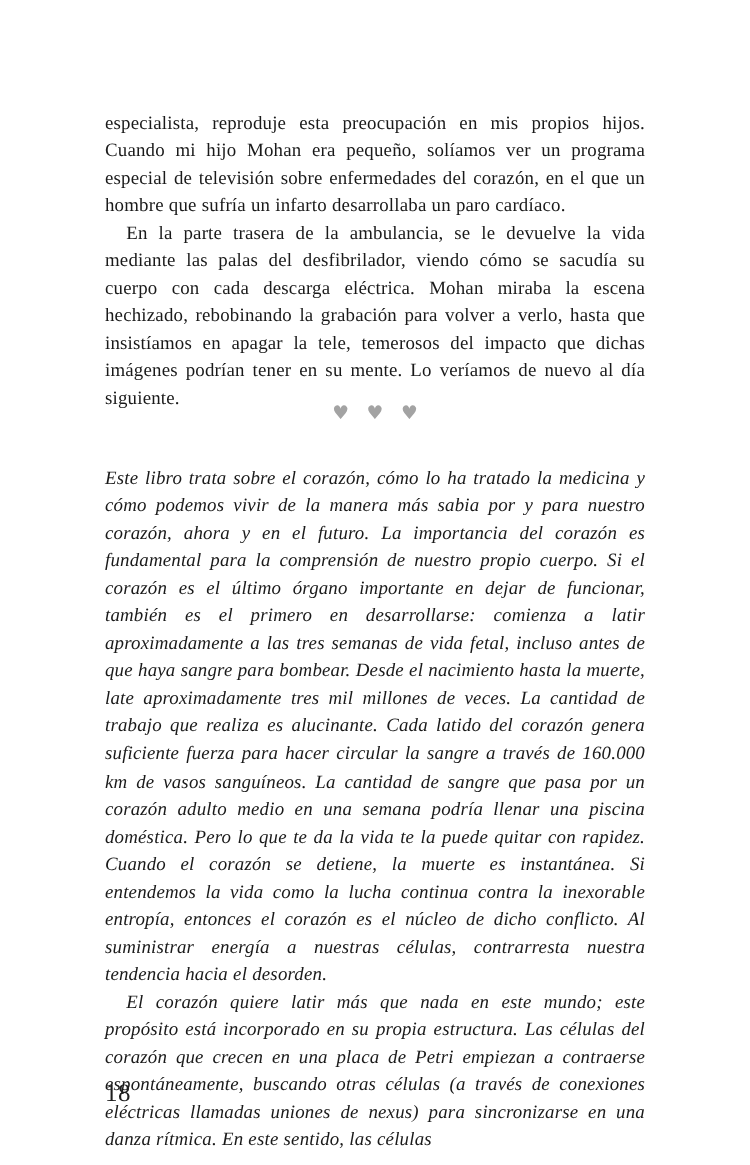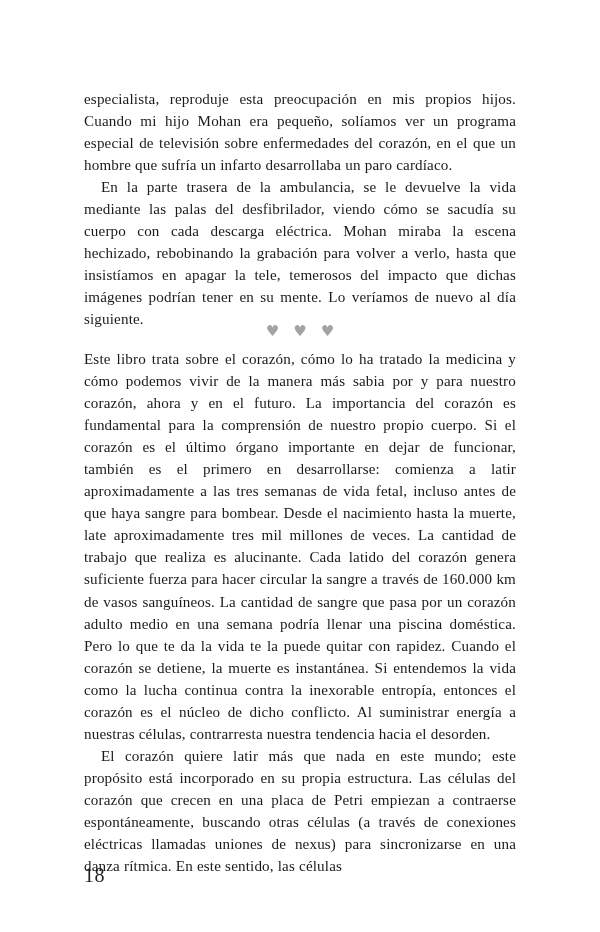--- a/index.html
+++ b/index.html
@@ -88,20 +88,20 @@
   </div>
 
   <div class="text-block" style="top:322px;height:20px;">
     <div class="divider">
       <span class="heart">♥</span>
       <span class="heart">♥</span>
       <span class="heart">♥</span>
     </div>
   </div>
 
-  <div class="text-block" style="top:348px;">
+  <div class="text-block" style="top:372px;font-style:italic;">
     <p class="body-par">Este libro trata sobre el corazón, cómo lo ha tratado la medicina y cómo podemos vivir de la manera más sabia por y para nuestro corazón, ahora y en el futuro. La importancia del corazón es fundamental para la comprensión de nuestro propio cuerpo. Si el corazón es el último órgano importante en dejar de funcionar, también es el primero en desarrollarse: comienza a latir aproximadamente a las tres semanas de vida fetal, incluso antes de que haya sangre para bombear. Desde el nacimiento hasta la muerte, late aproximadamente tres mil millones de veces. La cantidad de trabajo que realiza es alucinante. Cada latido del corazón genera suficiente fuerza para hacer circular la sangre a través de 160.000 km de vasos sanguíneos. La cantidad de sangre que pasa por un corazón adulto medio en una semana podría llenar una piscina doméstica. Pero lo que te da la vida te la puede quitar con rapidez. Cuando el corazón se detiene, la muerte es instantánea. Si entendemos la vida como la lucha continua contra la inexorable entropía, entonces el corazón es el núcleo de dicho conflicto. Al suministrar energía a nuestras células, contrarresta nuestra tendencia hacia el desorden.</p>
     <p class="body-par indent">El corazón quiere latir más que nada en este mundo; este propósito está incorporado en su propia estructura. Las células del corazón que crecen en una placa de Petri empiezan a contraerse espontáneamente, buscando otras células (a través de conexiones eléctricas llamadas uniones de nexus) para sincronizarse en una danza rítmica. En este sentido, las células</p>
   </div>
 
   <div class="folio">18</div>
 
 </div>
 
 </body></html>

